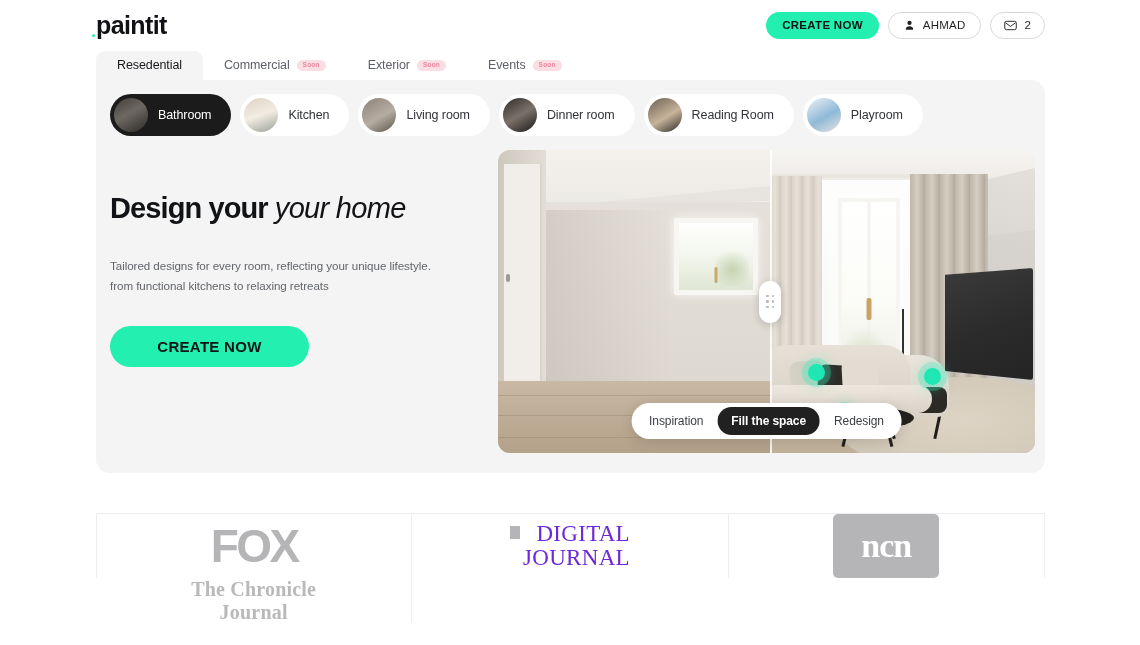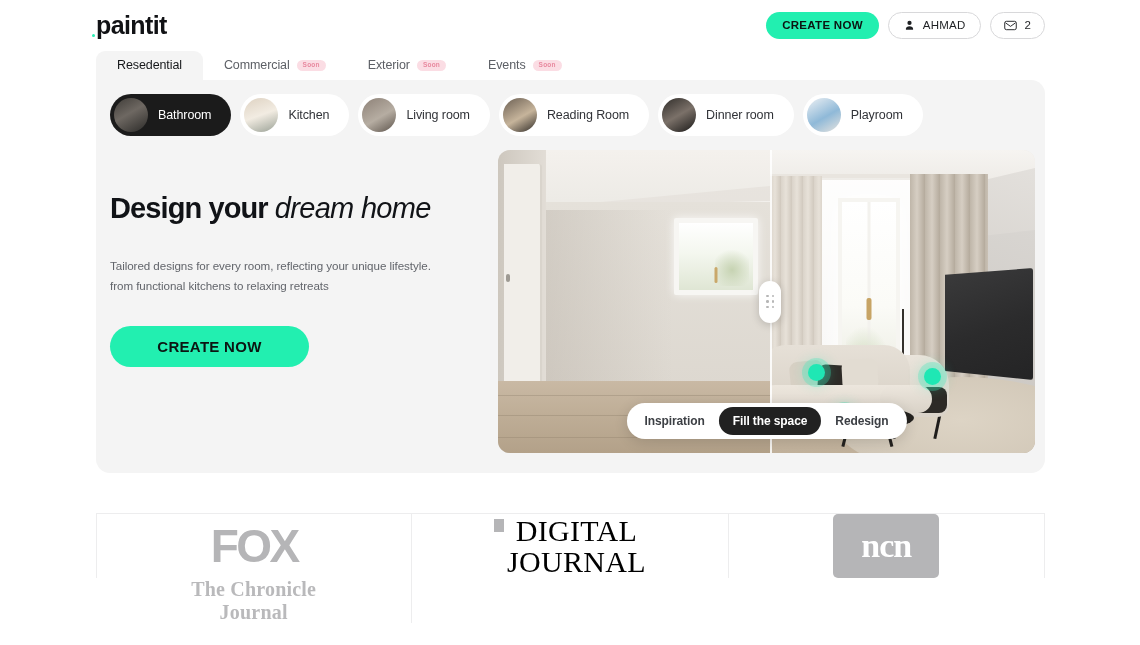--- a/index.html
+++ b/index.html
@@ -473,21 +473,20 @@
     box-shadow: 0 3px 14px rgba(0,0,0,.14);
   }
   .mode-pill {
     font-size:12px;
     color:#3c3f44;
     padding: 7px 14px;
     border-radius:999px;
     cursor:pointer;
     white-space:nowrap;
     letter-spacing:-0.1px;
-    font-weight:bold;
   }
   .mode-pill.active {
     background:#212121;
     color:#ffffff;
     font-weight:600;
   }
 
   
   .press {
     margin: 40px 95px 0 96px;
@@ -502,22 +501,22 @@
     color:#b7b7b9;
   }
   .press-cell:first-child { border-left: 1px solid #ededee; }
   .logo-fox {
     font-family: "Liberation Sans", sans-serif;
     font-weight:700; font-size:46px; letter-spacing:-2.5px;
     color:#b5b5b7; line-height:1;
   }
   .logo-dj {
     font-family: "Liberation Serif", serif;
-    font-size:30px; line-height:1.05; color:#000000;
-    letter-spacing:0.3px; text-align:center;
+    font-size:23px; line-height:1.05; color:#6d28d9;
+    letter-spacing:0.3px; text-align:right;
     position:relative; padding-left:13px;
   }
   .logo-dj:before {
     content:""; position:absolute; left:0; top:4px;
     width:10px;height:13px;background:#b5b5b7;
   }
   .logo-ncn {
     width:106px; height:64px; background:#b5b5b7;
     border-radius:5px;
     display:flex; align-items:center; justify-content:center;
@@ -592,38 +591,38 @@
     </div>
     <div class="chip">
       <span class="chip-thumb" style="background:linear-gradient(160deg,#ded2c2,#f2ece2 50%,#9aa196);"></span>
       <span class="chip-label">Kitchen</span>
     </div>
     <div class="chip">
       <span class="chip-thumb" style="background:linear-gradient(150deg,#8d8177,#b6ada2 55%,#5c534b);"></span>
       <span class="chip-label">Living room</span>
     </div>
     <div class="chip">
+      <span class="chip-thumb" style="background:linear-gradient(150deg,#2f2c29,#7b7169 50%,#191817);"></span>
+      <span class="chip-label">Dinner room</span>
+    </div>
+    <div class="chip">
       <span class="chip-thumb" style="background:linear-gradient(150deg,#6b5f53,#c6b49b 55%,#2e2a26);"></span>
       <span class="chip-label">Reading Room</span>
-    </div>
-    <div class="chip">
-      <span class="chip-thumb" style="background:linear-gradient(150deg,#2f2c29,#7b7169 50%,#191817);"></span>
-      <span class="chip-label">Dinner room</span>
     </div>
     <div class="chip">
       <span class="chip-thumb" style="background:linear-gradient(150deg,#eef1f4,#8fb9d8 55%,#e8e4df);"></span>
       <span class="chip-label">Playroom</span>
     </div>
 
   </div>
 
   <div class="hero-body">
 
     <div class="hero-left">
-      <h1 class="hero-title"><span>Design your </span><span class="em">dream home</span></h1>
+      <h1 class="hero-title"><span>Design your </span><span class="em">your home</span></h1>
       <p class="hero-sub">Tailored designs for every room, reflecting your unique lifestyle. from functional kitchens to relaxing retreats</p>
       <button class="btn-create-lg">CREATE NOW</button>
     </div>
 
     <div class="hero-img-wrap">
 
       <div class="img-half img-before">
         <div class="room-before">
           <div class="rb-ceiling"></div>
           <div class="rb-cornice"></div>

